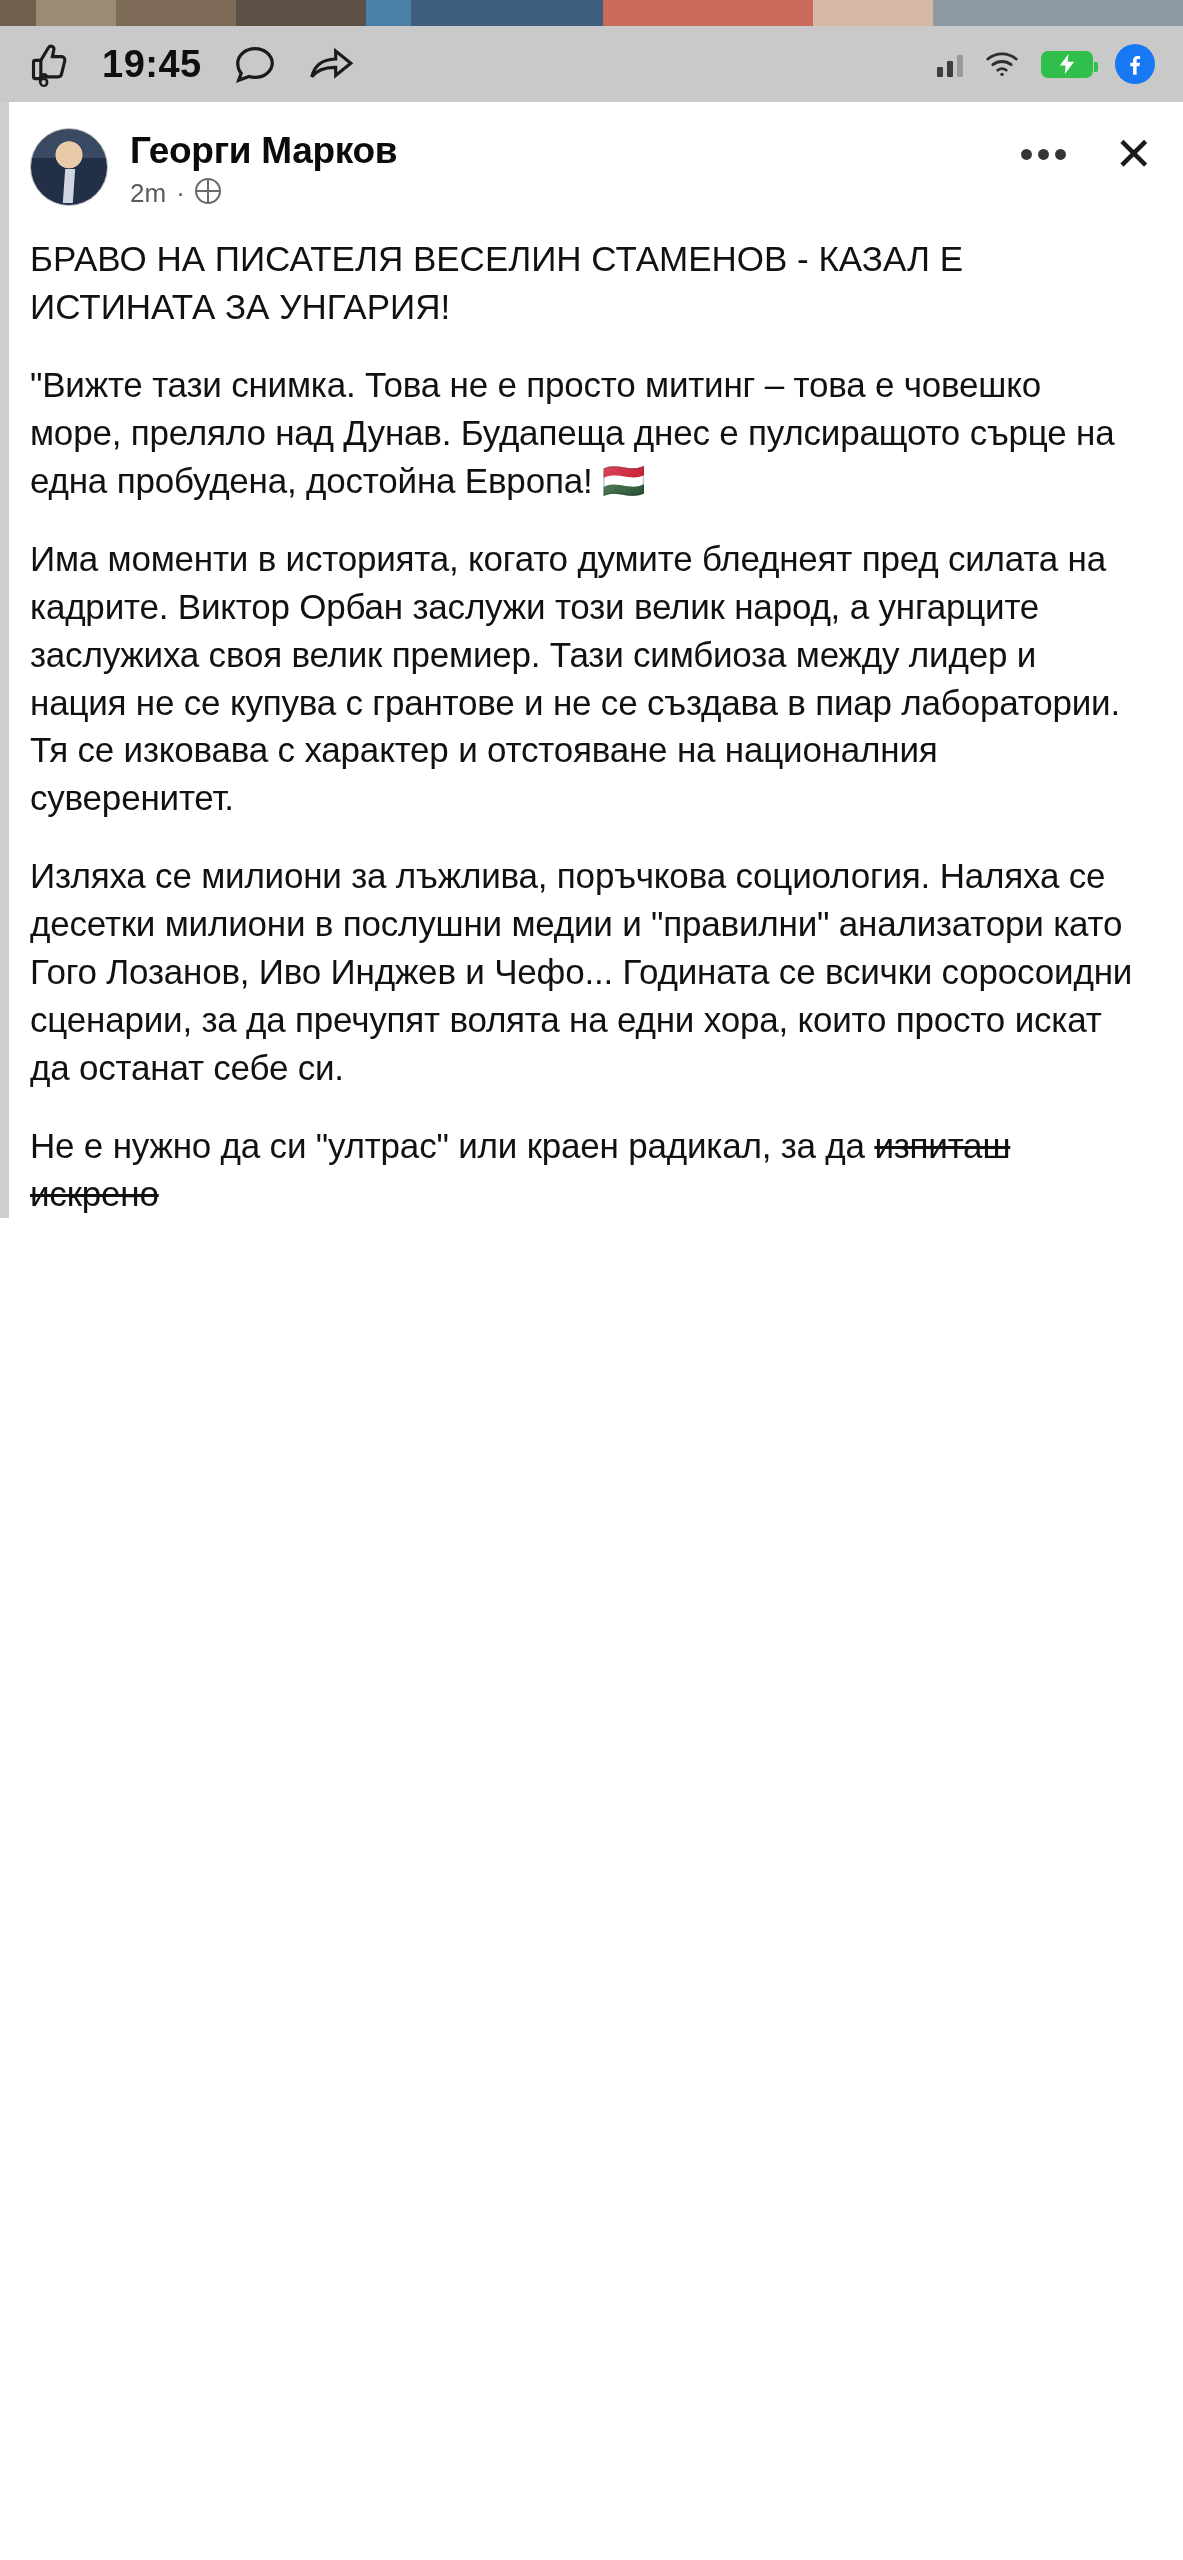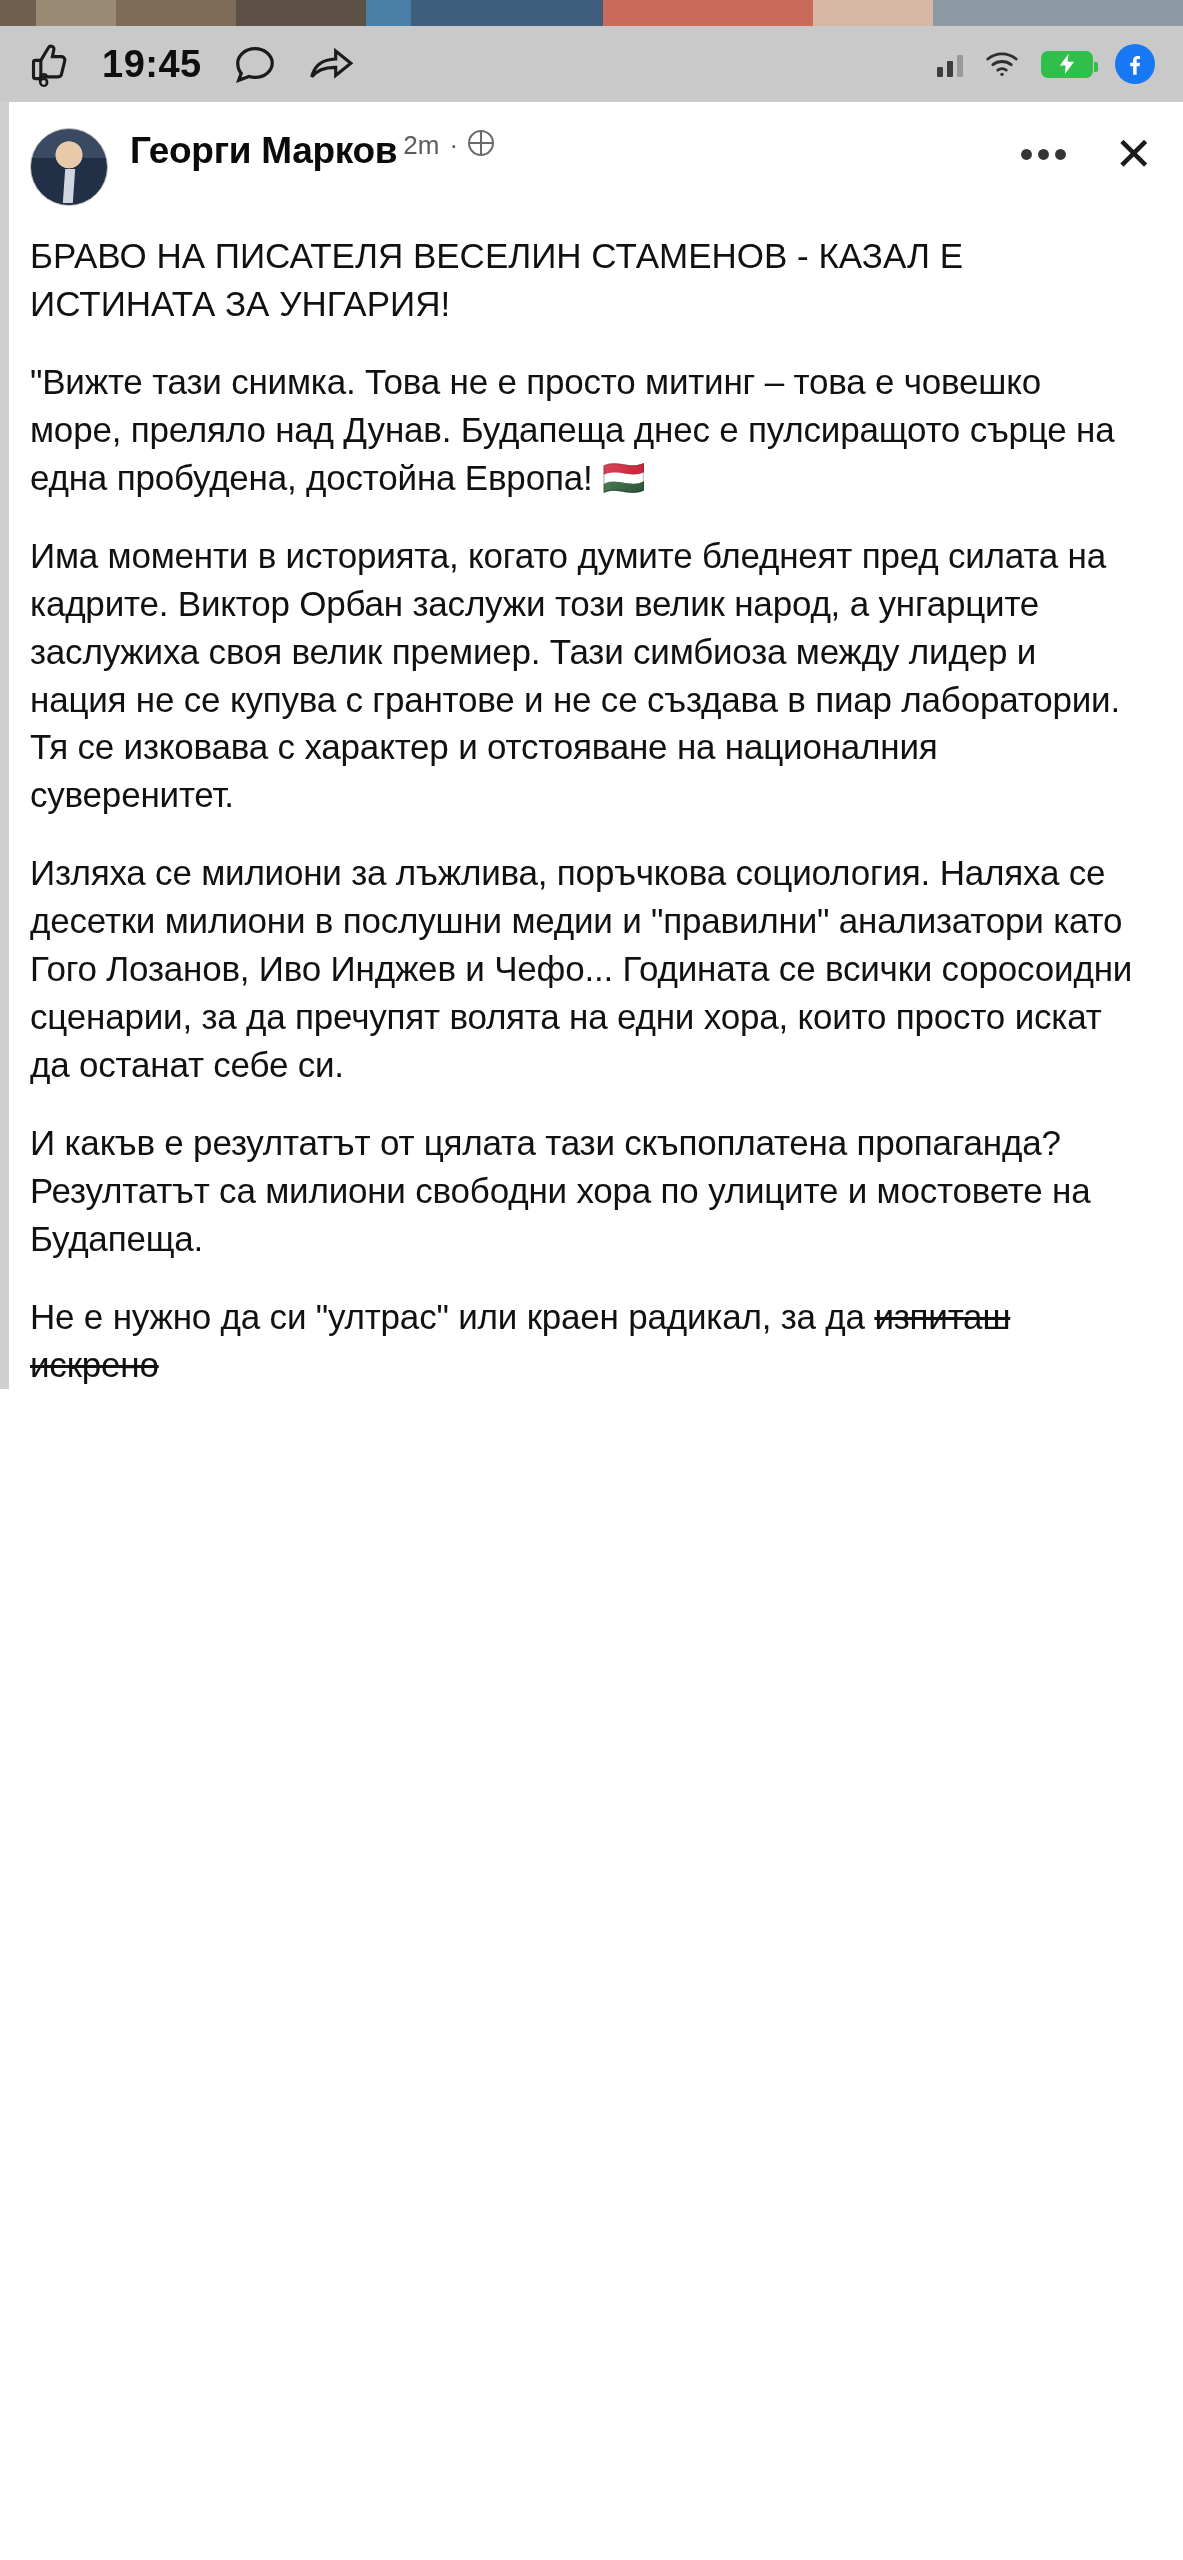--- a/index.html
+++ b/index.html
@@ -125,21 +125,21 @@
     overflow: hidden;
   }
   .avatar::after {
     content: "";
     position: absolute;
     left: 50%; top: 52%;
     width: 10px; height: 34px;
     background: #cfd6e0;
     transform: translateX(-50%) skewX(-4deg);
   }
-  .hdr-text { display: flex; gap: 6px; padding-top: 2px; }
+  .hdr-text { display: flex; flex-direction: column; gap: 6px; padding-top: 2px; }
   .author {
     font-size: 37px;
     font-weight: 700;
     color: #0b0b0b;
     letter-spacing: -0.3px;
   }
   .meta {
     display: flex;
     align-items: flex-start;
     gap: 10px;
@@ -283,17 +283,16 @@
       <div class="dots">•••</div>
       <div class="close">✕</div>
     </div>
   </div>
 
   <div class="post-body">
     <p class="para caps">БРАВО НА ПИСАТЕЛЯ ВЕСЕЛИН СТАМЕНОВ - КАЗАЛ Е ИСТИНАТА ЗА УНГАРИЯ!</p>
     <p class="para">"Вижте тази снимка. Това не е просто митинг – това е човешко море, преляло над Дунав. Будапеща днес е пулсиращото сърце на една пробудена, достойна Европа! 🇭🇺</p>
     <p class="para">Има моменти в историята, когато думите бледнеят пред силата на кадрите. Виктор Орбан заслужи този велик народ, а унгарците заслужиха своя велик премиер. Тази симбиоза между лидер и нация не се купува с грантове и не се създава в пиар лаборатории. Тя се изковава с характер и отстояване на националния суверенитет.</p>
     <p class="para">Изляха се милиони за лъжлива, поръчкова социология. Наляха се десетки милиони в послушни медии и "правилни" анализатори като Гого Лозанов, Иво Инджев и Чефо... Годината се всички соросоидни сценарии, за да пречупят волята на едни хора, които просто искат да останат себе си.</p>
-    <p class="para">И какъв е резултатът от цялата тази скъпоплатена пропаганда? Резултатът са милиони свободни хора по улиците и мостовете на Будапеща.</p>
     <p class="para last"><span>Не е нужно да си "ултрас" или краен радикал, за да </span><span class="strike">изпиташ искрено</span></p>
   </div>
 
 </div>
 
 </body></html>

